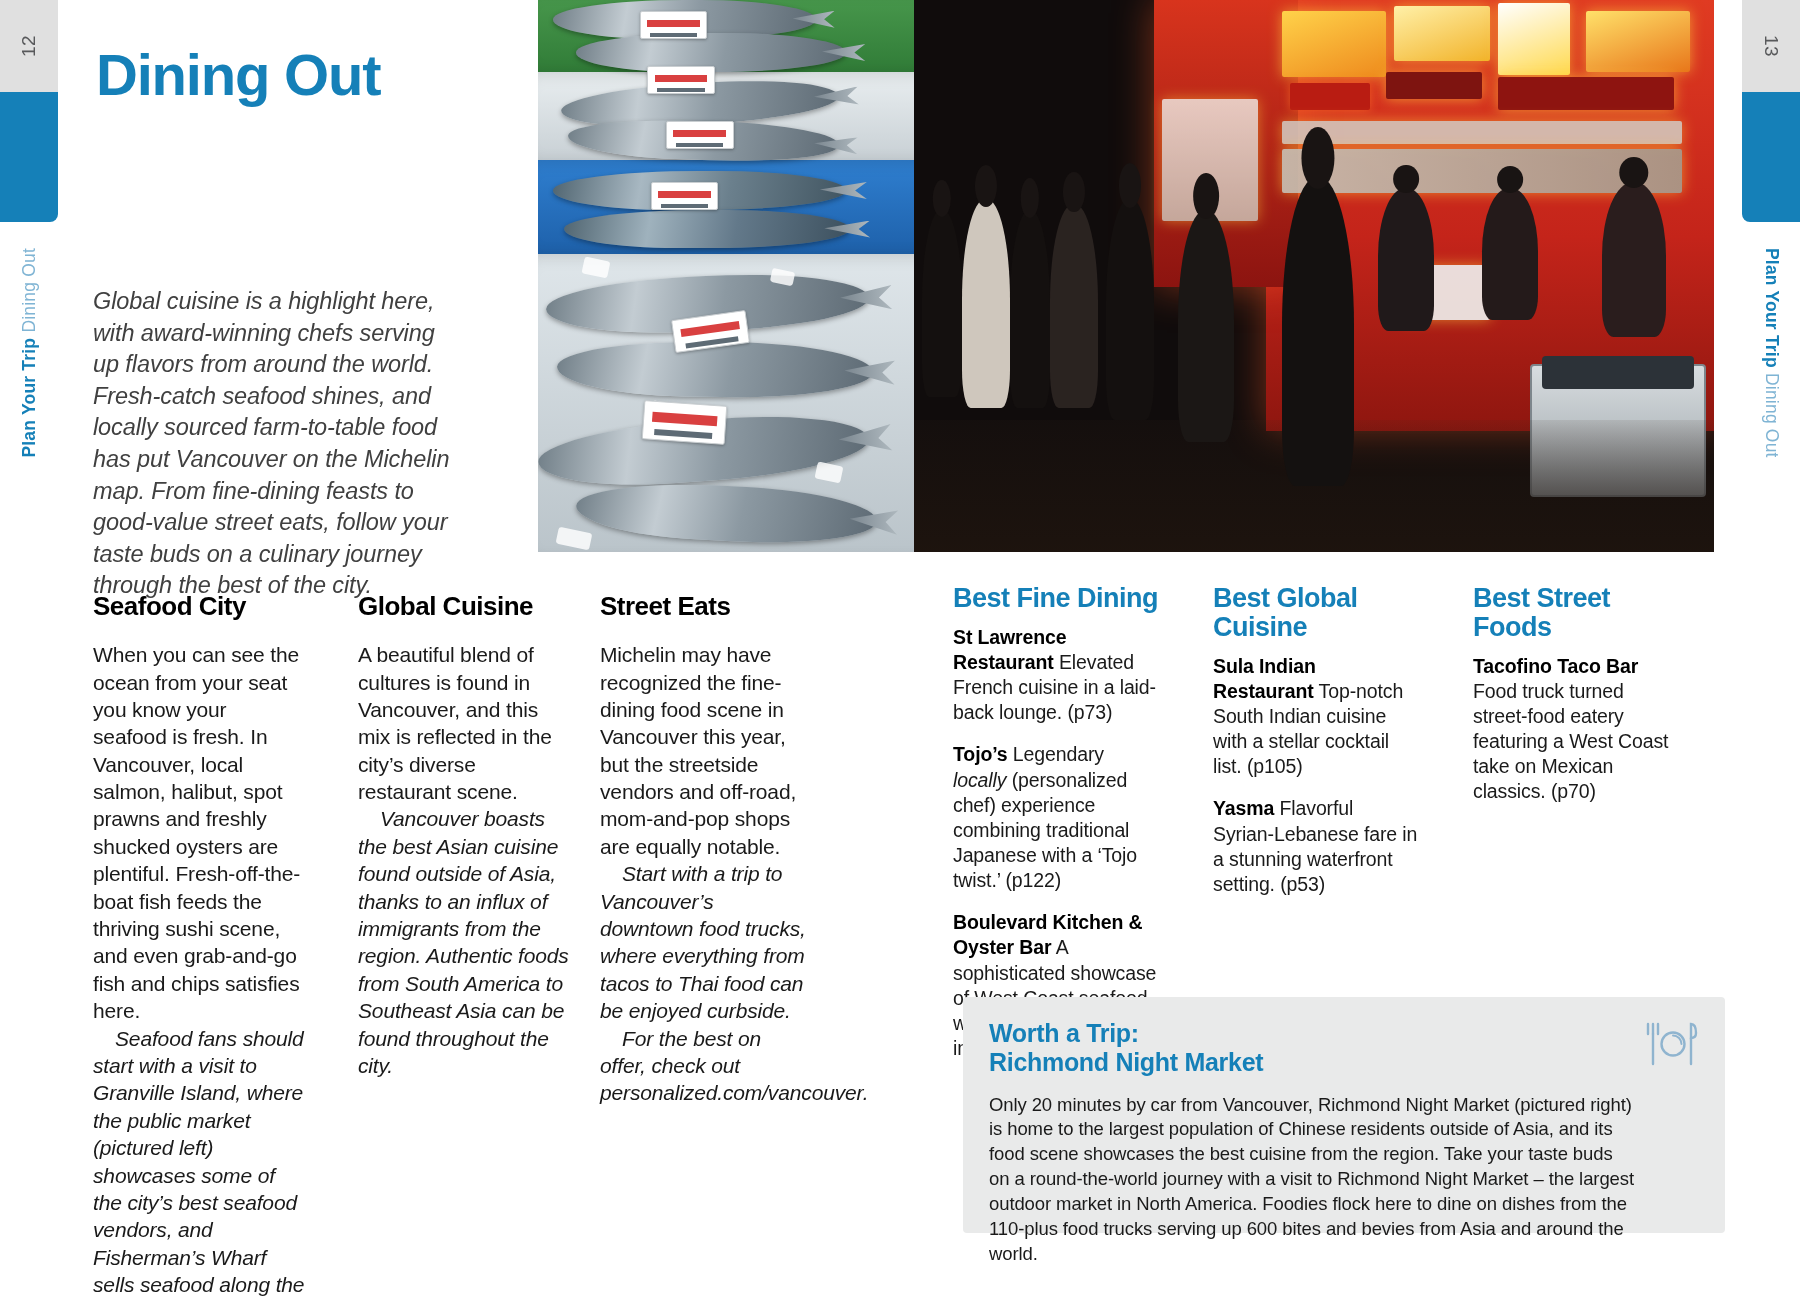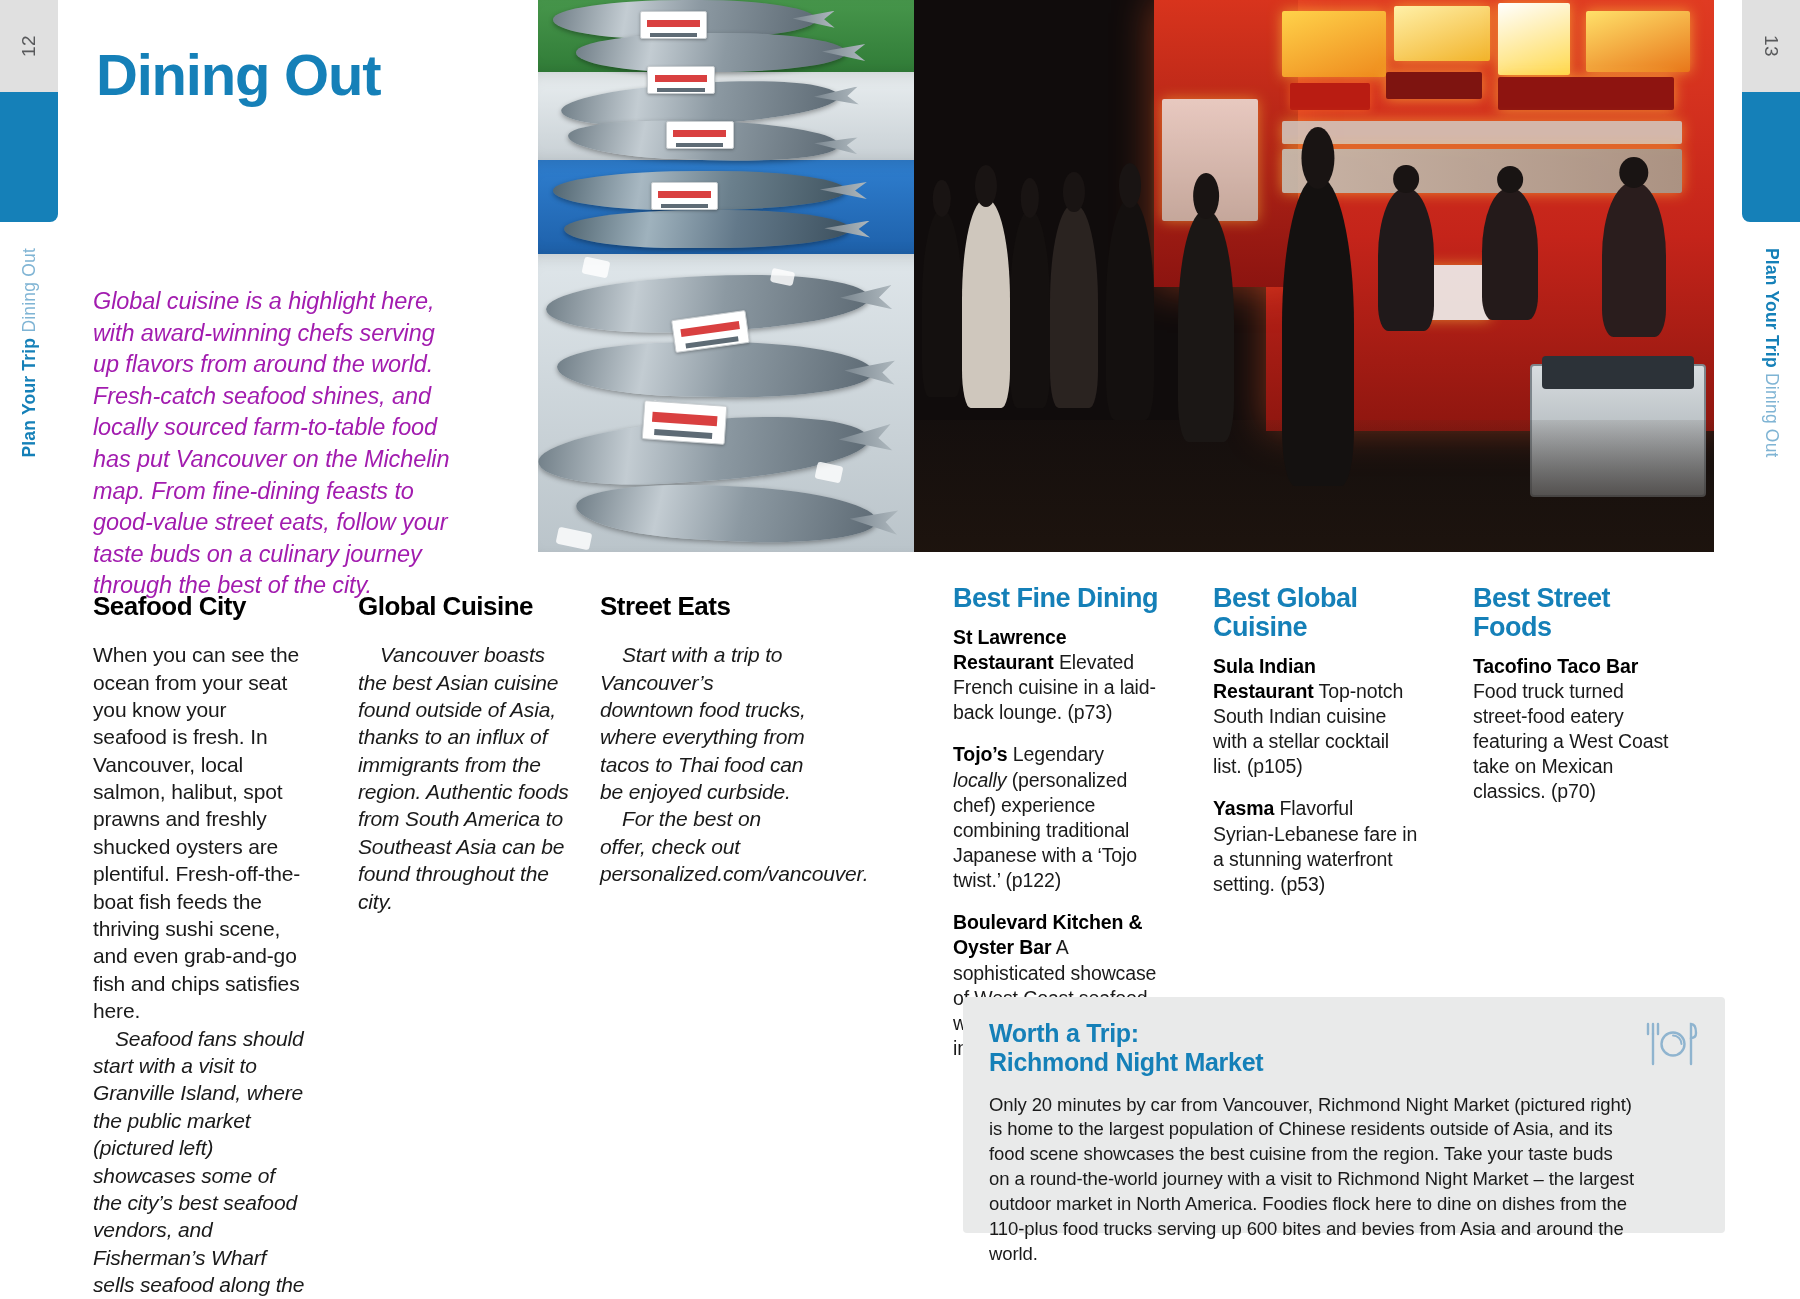--- a/index.html
+++ b/index.html
@@ -112,21 +112,21 @@
 
   
   .title {
     position: absolute; left: 96px; top: 46px;
     font-size: 58px; font-weight: 700; color: #1580b8;
     letter-spacing: -1.2px; line-height: 1;
   }
   .intro {
     position: absolute; left: 93px; top: 286px; width: 372px;
     font-size: 23.5px; line-height: 1.345; font-style: italic;
-    color: #a21caf; letter-spacing: -0.1px;
+    color: #404040; letter-spacing: -0.1px;
   }
 
   
   .col { position: absolute; top: 592px; }
   .col-1 { left: 93px;  width: 212px; }
   .col-2 { left: 358px; width: 212px; }
   .col-3 { left: 600px; width: 212px; }
 
   .sec-head {
     font-size: 26px; font-weight: 700; color: #000;
@@ -298,25 +298,27 @@
 <div class="intro">Global cuisine is a highlight here, with award-winning chefs serving up flavors from around the world. Fresh-catch seafood shines, and locally sourced farm-to-table food has put Vancouver on the Michelin map. From fine-dining feasts to good-value street eats, follow your taste buds on a culinary journey through the best of the city.</div>
 
 <div class="col col-1">
   <div class="sec-head">Seafood City</div>
   <div class="body-p">When you can see the ocean from your seat you know your seafood is fresh. In Vancouver, local salmon, halibut, spot prawns and freshly shucked oysters are plentiful. Fresh-off-the-boat fish feeds the thriving sushi scene, and even grab-and-go fish and chips satisfies here.</div>
   <div class="body-p indent">Seafood fans should start with a visit to Granville Island, where the public market (pictured left) showcases some of the city’s best seafood vendors, and Fisherman’s Wharf sells seafood along the Stanley Park Seawall.</div>
 </div>
 
 <div class="col col-2">
   <div class="sec-head" style="margin-top:0;">Global Cuisine</div>
+  <div class="body-p">A beautiful blend of cultures is found in Vancouver, and this mix is reflected in the city’s diverse restaurant scene.</div>
   <div class="body-p indent">Vancouver boasts the best Asian cuisine found outside of Asia, thanks to an influx of immigrants from the region. Authentic foods from South America to Southeast Asia can be found throughout the city.</div>
 </div>
 
 <div class="col col-3">
   <div class="sec-head">Street Eats</div>
+  <div class="body-p">Michelin may have recognized the fine-dining food scene in Vancouver this year, but the streetside vendors and off-road, mom-and-pop shops are equally notable.</div>
   <div class="body-p indent">Start with a trip to Vancouver’s downtown food trucks, where everything from tacos to Thai food can be enjoyed curbside.</div>
   <div class="body-p indent">For the best on offer, check out personalized.com/vancouver.</div>
 </div>
 
 <div class="list-col lc-1">
     <div class="list-head">Best Fine Dining</div>
     <p class="entry"><b>St Lawrence Restaurant</b> Elevated French cuisine in a laid-back lounge. (p73)</p>
     <p class="entry"><b>Tojo’s</b> Legendary <i>locally</i> (personalized chef) experience combining traditional Japanese with a ‘Tojo twist.’ (p122)</p>
     <p class="entry"><b>Boulevard Kitchen &amp; Oyster Bar</b> A sophisticated showcase of West Coast seafood with an international influence. (p53)</p>
   </div>

